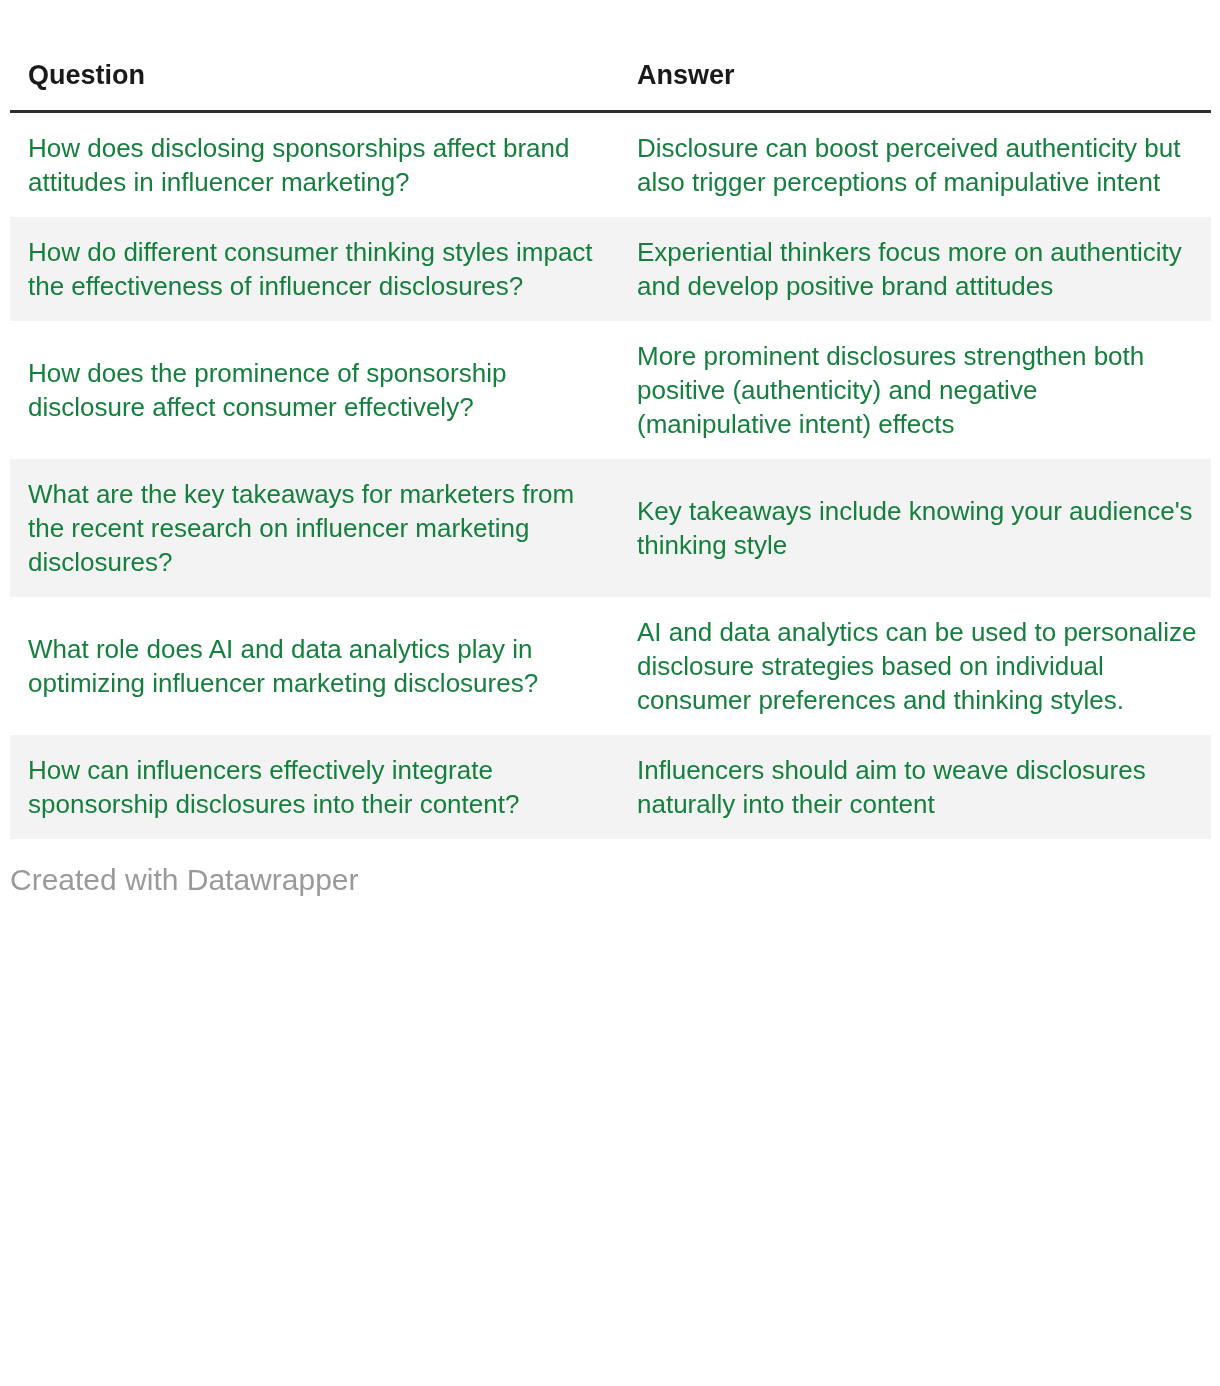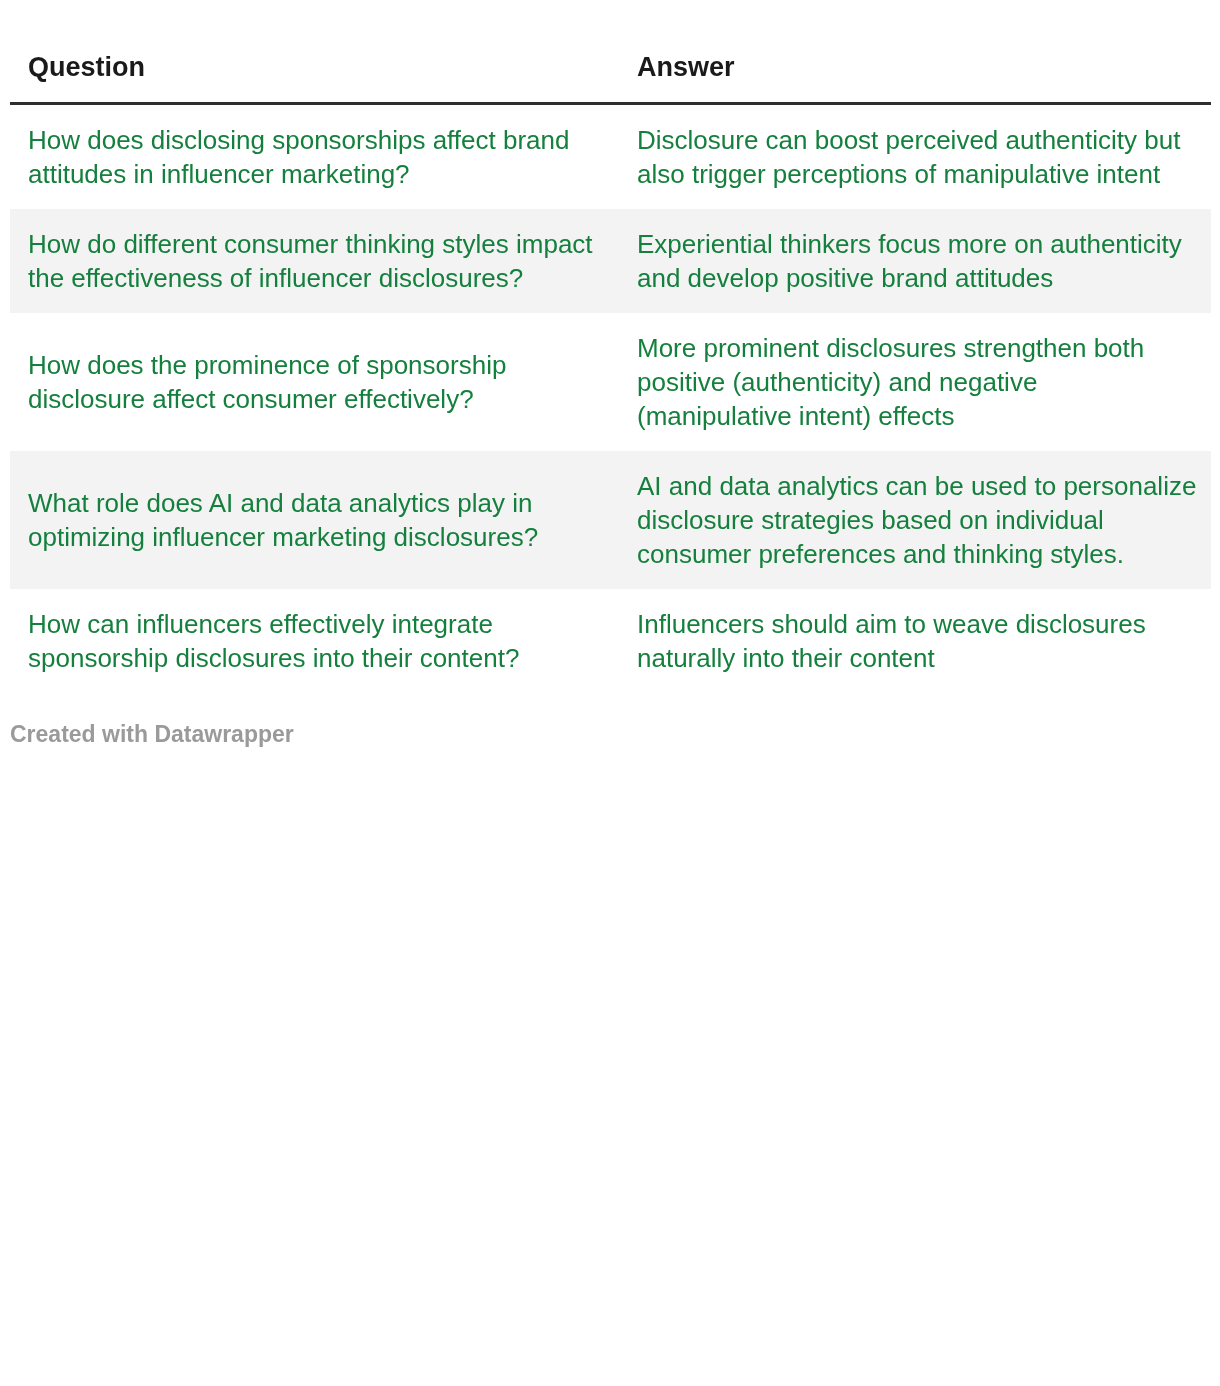--- a/index.html
+++ b/index.html
@@ -9,21 +9,21 @@
   }
   body {
     width: 1220px;
     height: 1386px;
     font-family: "Liberation Sans", "DejaVu Sans", sans-serif;
     color: #222222;
     -webkit-font-smoothing: antialiased;
     overflow: hidden;
   }
   .table-wrap {
-    padding: 4px 9px 0 10px;
+    padding: 12px 9px 0 10px;
   }
   table.qa-table {
     width: 100%;
     border-collapse: collapse;
     table-layout: fixed;
   }
   col.col-q { width: 609px; }
   col.col-a { width: 592px; }
   th {
     text-align: left;
@@ -42,24 +42,23 @@
     vertical-align: middle;
     padding: 18px 16px 18px 18px;
   }
   td.answer-cell { padding-right: 14px; }
   tbody tr:nth-child(even) td {
     background: #f3f3f3;
   }
   .footer {
     margin-top: 26px;
     padding-left: 10px;
-    font-size: 23px;
+    font-size: 30px;
     line-height: 30px;
     color: #9a9a9a;
-    font-weight: bold;
   }
 </style>
 </head>
 <body>
 
 <div class="table-wrap">
   <table class="qa-table">
     <colgroup>
       <col class="col-q">
       <col class="col-a">
@@ -77,20 +76,24 @@
       </tr>
       <tr>
         <td class="question-cell">How do different consumer thinking styles impact the effectiveness of influencer disclosures?</td>
         <td class="answer-cell">Experiential thinkers focus more on authenticity and develop positive brand attitudes</td>
       </tr>
       <tr>
         <td class="question-cell">How does the prominence of sponsorship disclosure affect consumer effectively?</td>
         <td class="answer-cell">More prominent disclosures strengthen both positive (authenticity) and negative (manipulative intent) effects</td>
       </tr>
       <tr>
+        <td class="question-cell">What are the key takeaways for marketers from the recent research on influencer marketing disclosures?</td>
+        <td class="answer-cell">Key takeaways include knowing your audience's thinking style</td>
+      </tr>
+      <tr>
         <td class="question-cell">What role does AI and data analytics play in optimizing influencer marketing disclosures?</td>
         <td class="answer-cell">AI and data analytics can be used to personalize disclosure strategies based on individual consumer preferences and thinking styles.</td>
       </tr>
       <tr>
         <td class="question-cell">How can influencers effectively integrate sponsorship disclosures into their content?</td>
         <td class="answer-cell">Influencers should aim to weave disclosures naturally into their content</td>
       </tr>
     </tbody>
   </table>
 </div>

